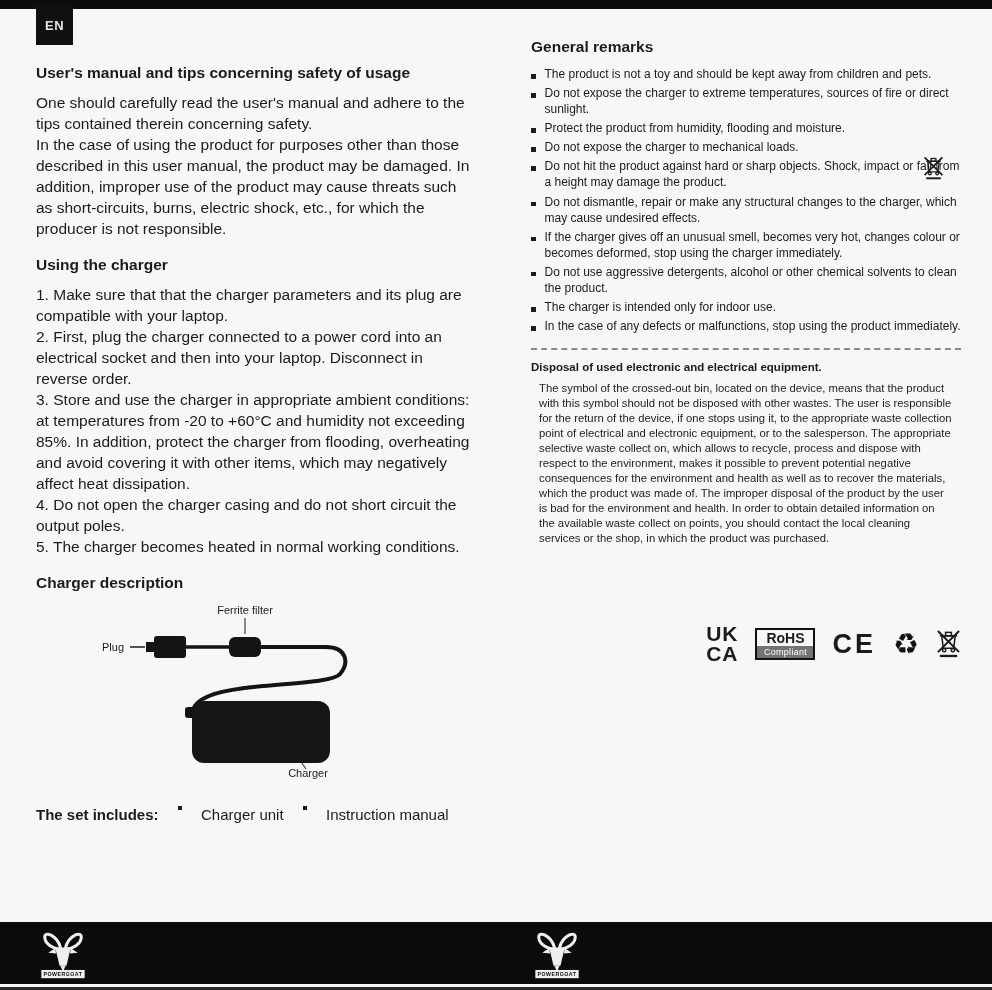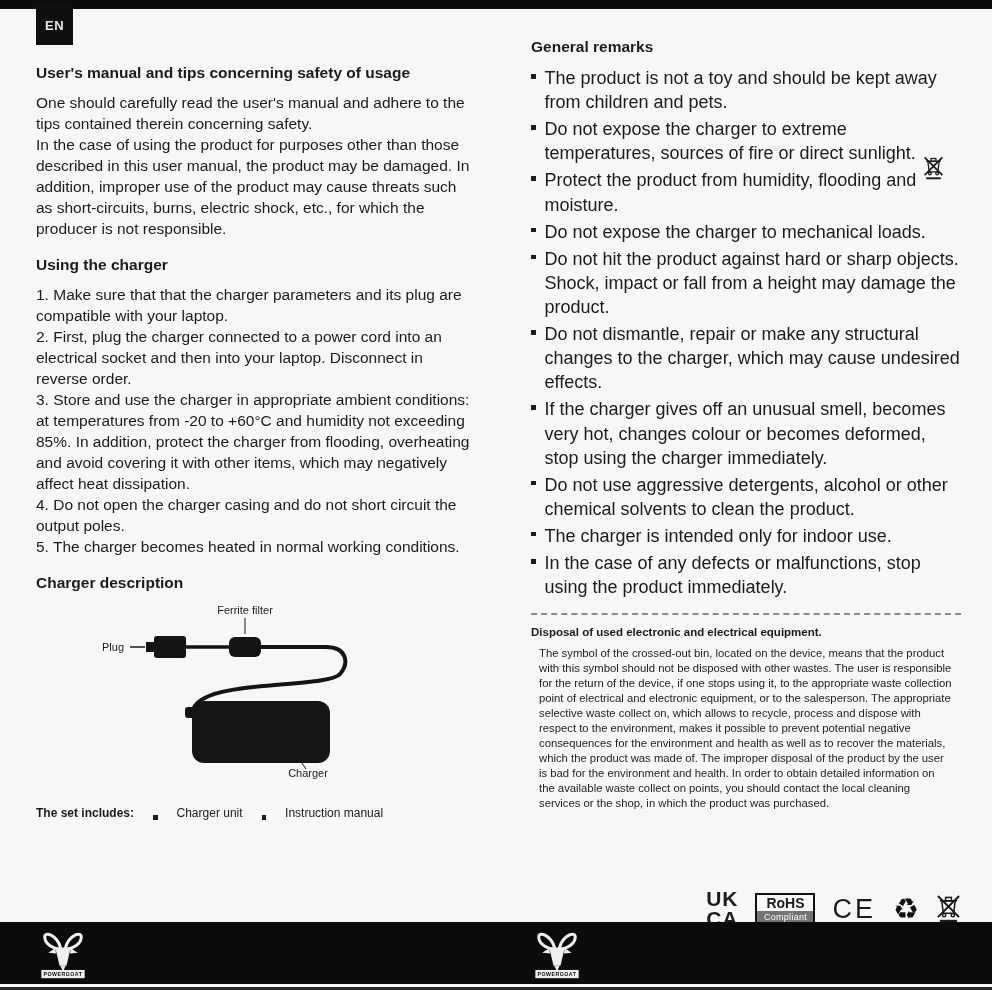--- a/index.html
+++ b/index.html
@@ -21,42 +21,42 @@
 
   h2 { font-size:15.5px; font-weight:700; margin:0 0 10px 0; }
   h2.mt { margin-top:16px; }
   p.body { font-size:15.5px; line-height:1.36; margin:0; }
   p.step { font-size:15.5px; line-height:1.36; margin:0; }
 
   
   .diagram { margin:8px 0 0 58px; }
   .diagram svg text { font-family:"Liberation Sans", sans-serif; font-size:11px; fill:#1b1b1b; }
 
-  .set-includes { margin-top:22px; font-size:12px; display:flex; align-items:flex-end; gap:19px; }
+  .set-includes { margin-top:22px; font-size:15px; display:flex; align-items:flex-start; gap:19px; }
   .set-includes .lbl { font-weight:700; }
   .sq { width:4.5px; height:4.5px; background:#1b1b1b; flex:none; display:inline-block; }
 
   
   ul.remarks { list-style:none; margin:0; padding:0; }
-  ul.remarks li { display:flex; gap:9px; margin:0 0 3px 0; font-size:18px; line-height:1.34; }
+  ul.remarks li { display:flex; gap:9px; margin:0 0 3px 0; font-size:12px; line-height:1.34; }
   ul.remarks li .sq { margin-top:8px; }
 
   .weee-small { position:absolute; top:116px; left:392px; }
 
   .divider { border-top:2px dashed #8a8a8a; margin:14px 0 11px 0; }
 
   h3.disposal-title { font-size:11.5px; font-weight:700; margin:0 0 5px 0; }
   p.small { font-size:11.3px; line-height:1.33; margin:8px; color:#222; }
 
   .certs { display:flex; align-items:center; justify-content:flex-end; gap:17px; margin-top:78px; }
   .ukca { font-weight:700; font-size:21px; line-height:.95; letter-spacing:1px; }
   .rohs { border:2.5px solid #111; text-align:center; min-width:60px; }
   .rohs-top { font-weight:700; font-size:14px; padding:0 5px; }
   .rohs-bottom { background:#737373; color:#fff; font-size:9px; padding:1px 3px; letter-spacing:.3px; }
-  .ce { font-size:27px; letter-spacing:3px; }
+  .ce { font-size:27px; letter-spacing:3px;font-weight:bold; }
   .recycle { font-size:29px; line-height:1; color:#111; }
 
   .footer-bar { position:absolute; top:922px; left:0; width:992px; height:62px; background:#0b0b0b; }
   .logo { position:absolute; top:3px; width:52px; height:57px; }
   .logo.l1 { left:37px; }
   .logo.l2 { left:531px; }
   .logo svg text { font-family:"Liberation Sans", sans-serif; }
   .bottom-line { position:absolute; top:987px; left:0; width:992px; height:3px; background:#2a2a2a; }
 </style>
 </head>

